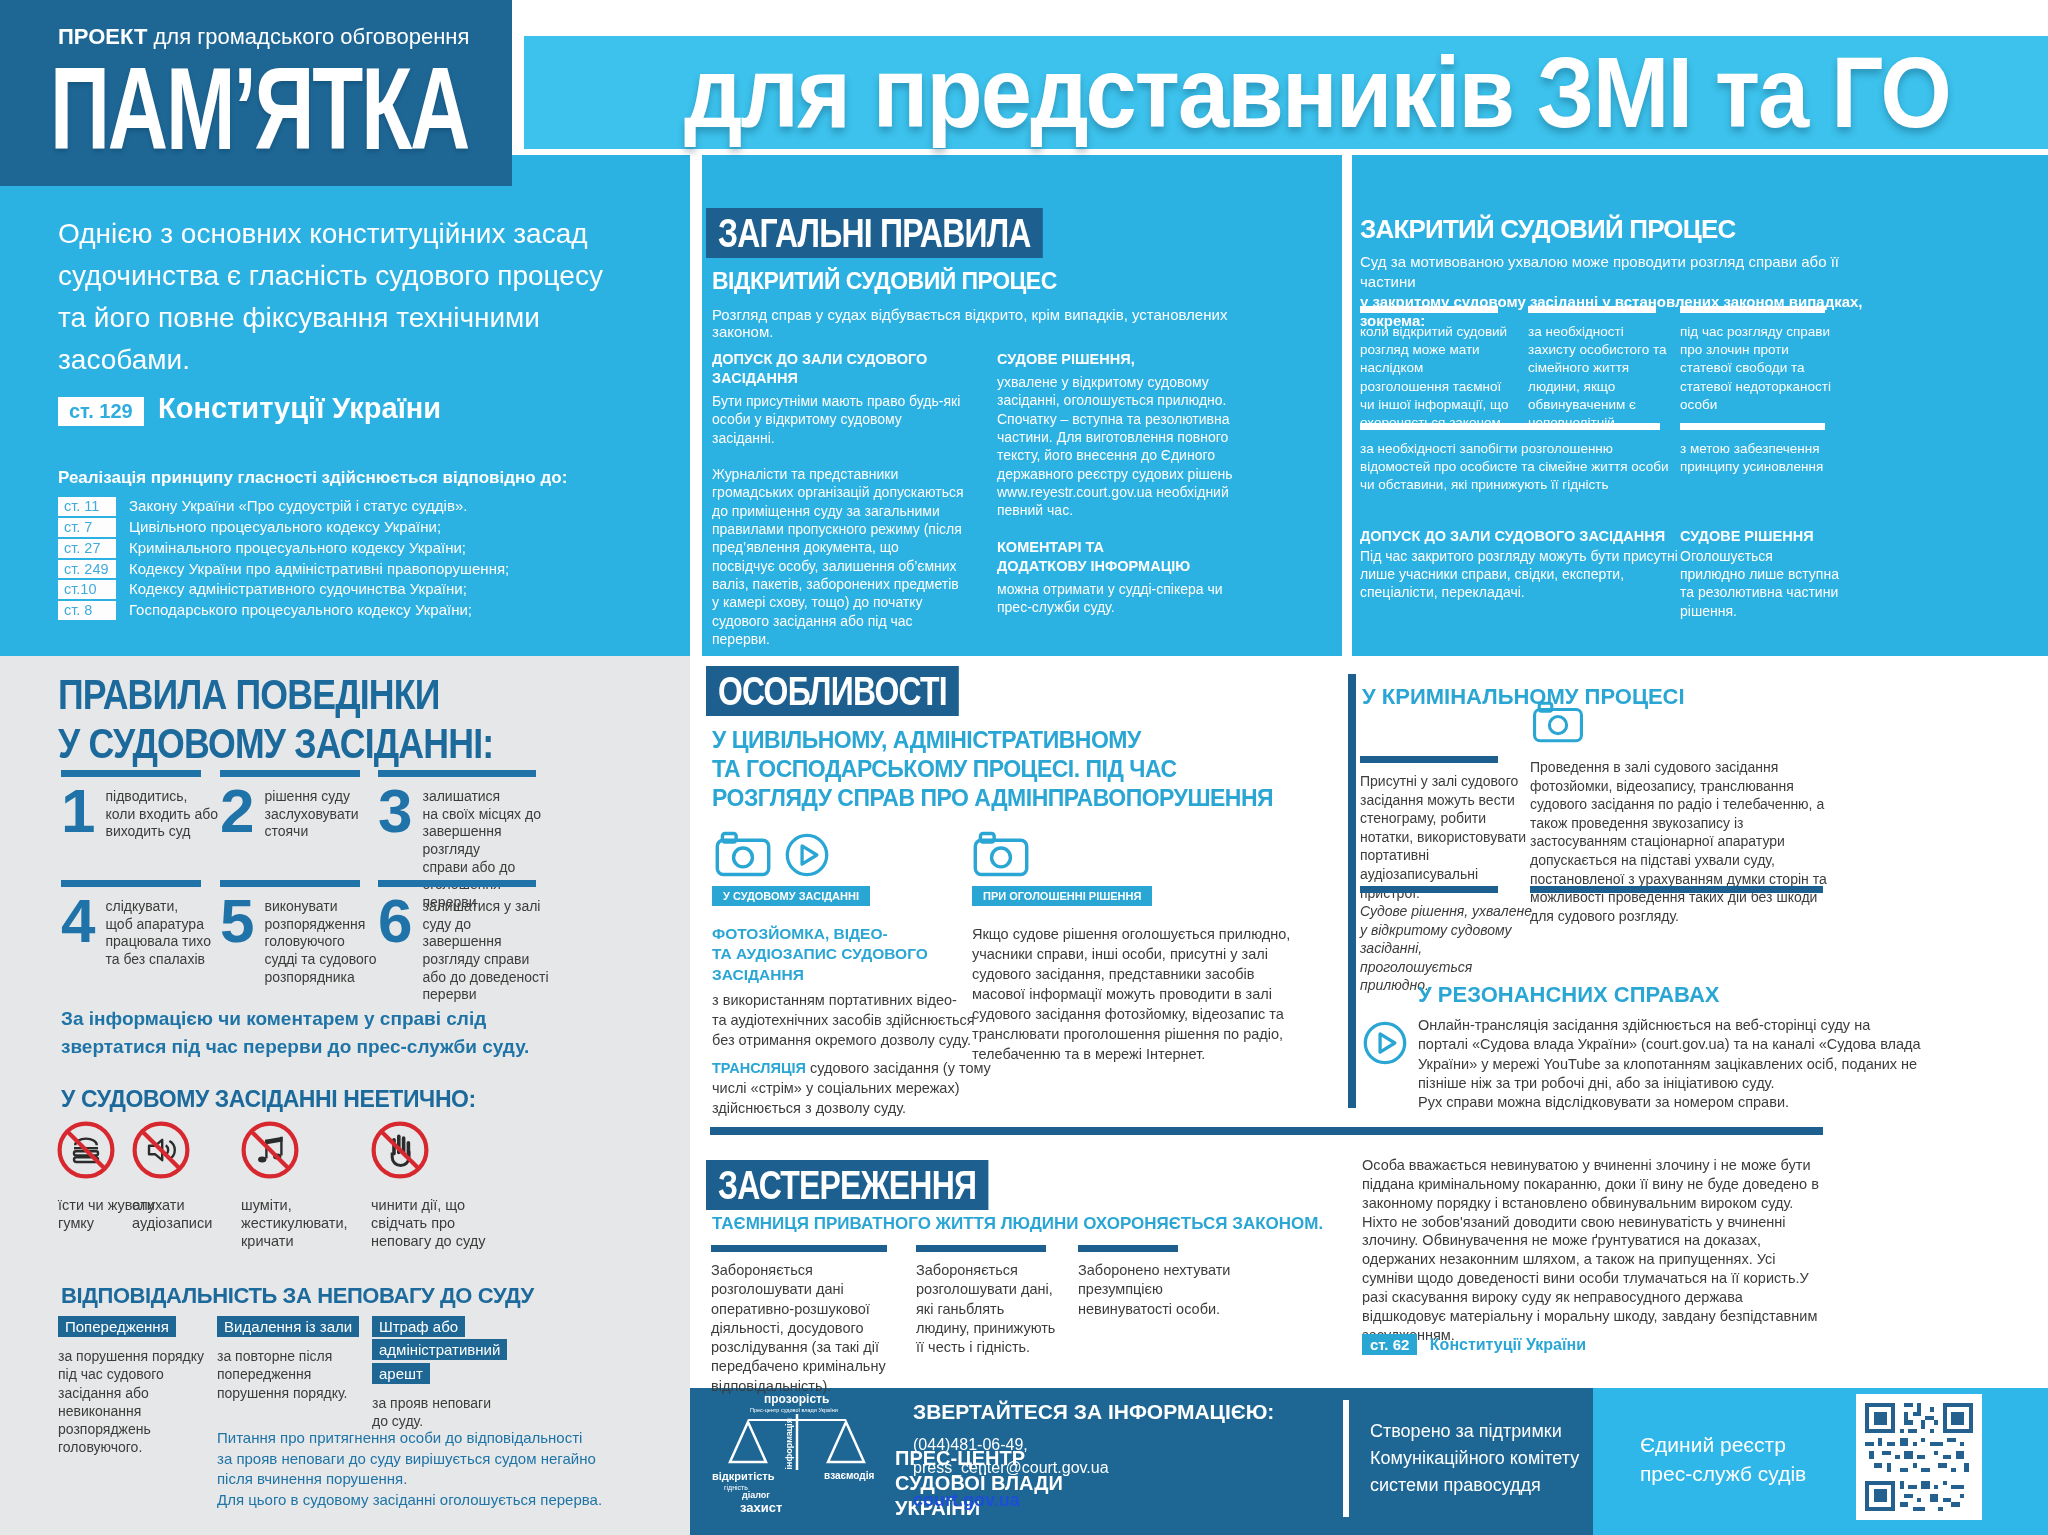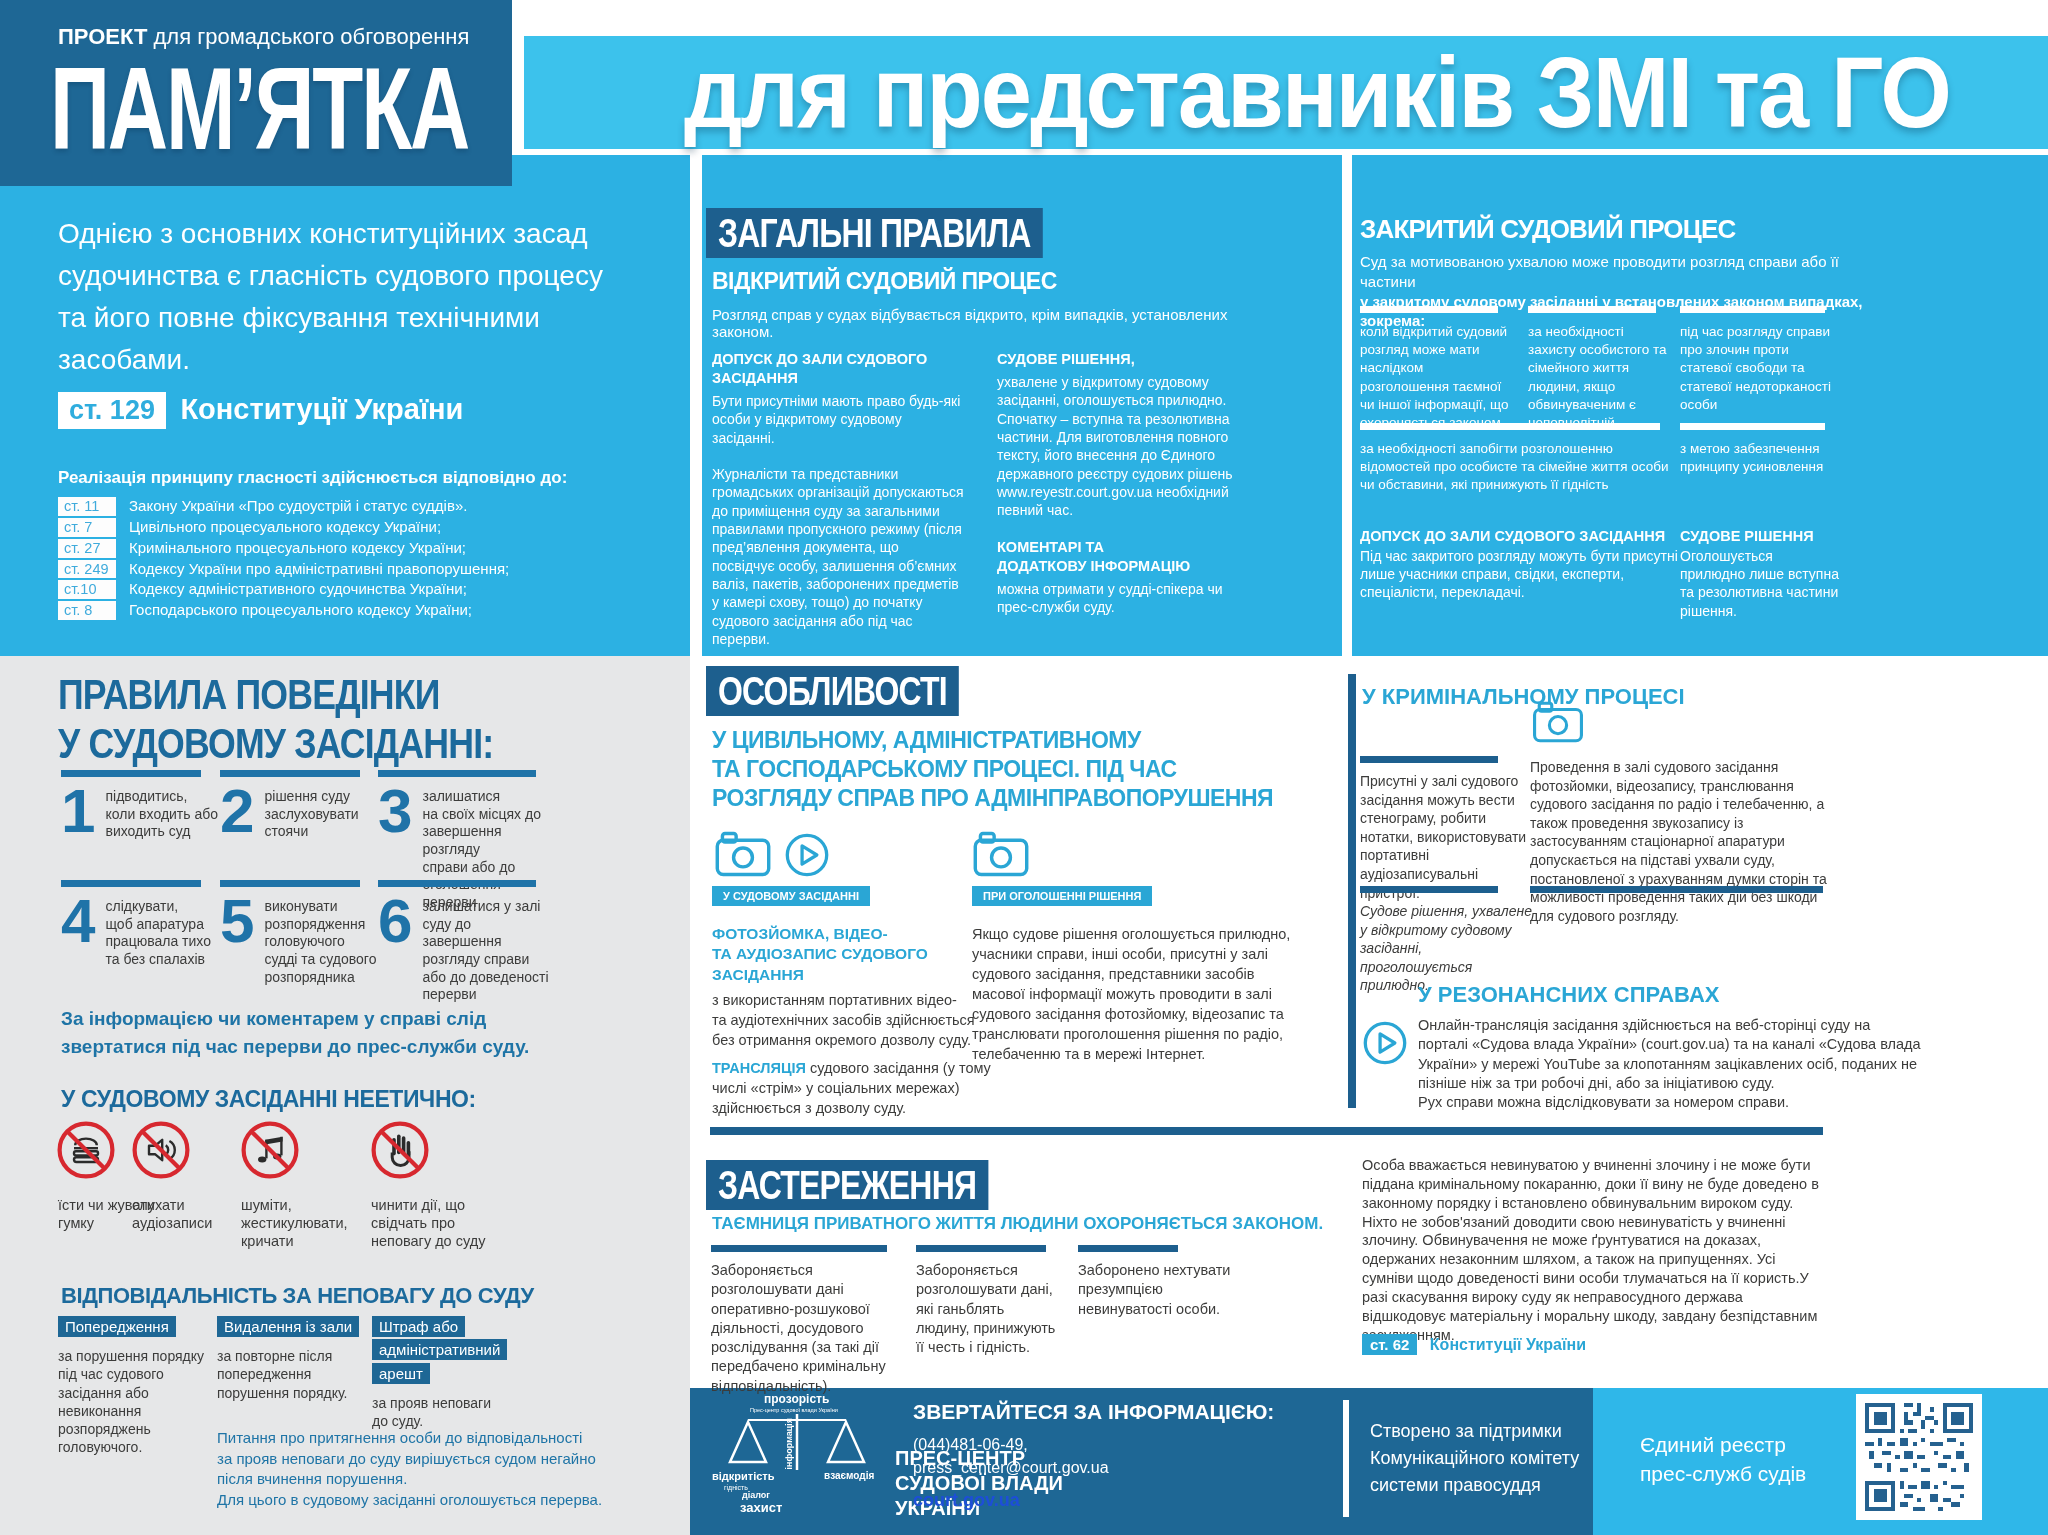--- a/index.html
+++ b/index.html
@@ -21,21 +21,21 @@
   #mark-proj{left:58px;top:24px;font-size:22px;color:#fff;z-index:4;}
   #mark-title{left:50px;top:42px;font-size:116px;font-weight:bold;letter-spacing:-3px;color:#fff;
               transform:scaleX(0.72);transform-origin:left top;white-space:nowrap;z-index:4;
               text-shadow:0 3px 5px rgba(0,40,70,.25);}
   #band-title{font-size:100px;font-weight:bold;letter-spacing:-2px;color:#fff;margin-left:160px;
               transform:scaleX(0.92);transform-origin:left center;white-space:nowrap;
               text-shadow:0 5px 8px rgba(0,40,70,.28);}
   
   #a-intro{left:58px;top:213px;width:570px;color:#fff;font-size:28px;line-height:1.5;}
   #a-art{left:58px;top:392px;}
-  .tag-white{display:inline-block;background:#fff;color:#2fadde;font-weight:bold;font-size:27px;padding:3px 11px;}
+  .tag-white{display:inline-block;background:#fff;color:#2fadde;font-weight:bold;font-size:20px;padding:3px 11px;}
   #a-art .lbl{color:#fff;font-weight:bold;font-size:29px;margin-left:10px;}
   #a-basis{left:58px;top:468px;width:610px;}
   #a-basis .bt{color:#fff;font-weight:bold;font-size:17px;margin-bottom:9px;}
   .law-row{display:flex;margin-bottom:2px;align-items:flex-start;}
   .law-tag{flex:none;width:52px;background:#fdfdfd;color:#3fabdc;font-size:14.5px;line-height:1.3;padding:0 0 0 6px;margin-right:13px;}
   .law-text{color:#fff;font-size:15px;line-height:1.25;}
   
   .navy-box{display:inline-block;background:#1d5f8e;color:#fff;font-weight:bold;font-size:40px;line-height:46px;
             padding:2px 15px;letter-spacing:-1px;transform:scaleX(0.8);transform-origin:left top;white-space:nowrap;}
   #gen-h{left:706px;top:208px;} #feat-h{left:706px;top:666px;} #warn-h{left:706px;top:1160px;}

